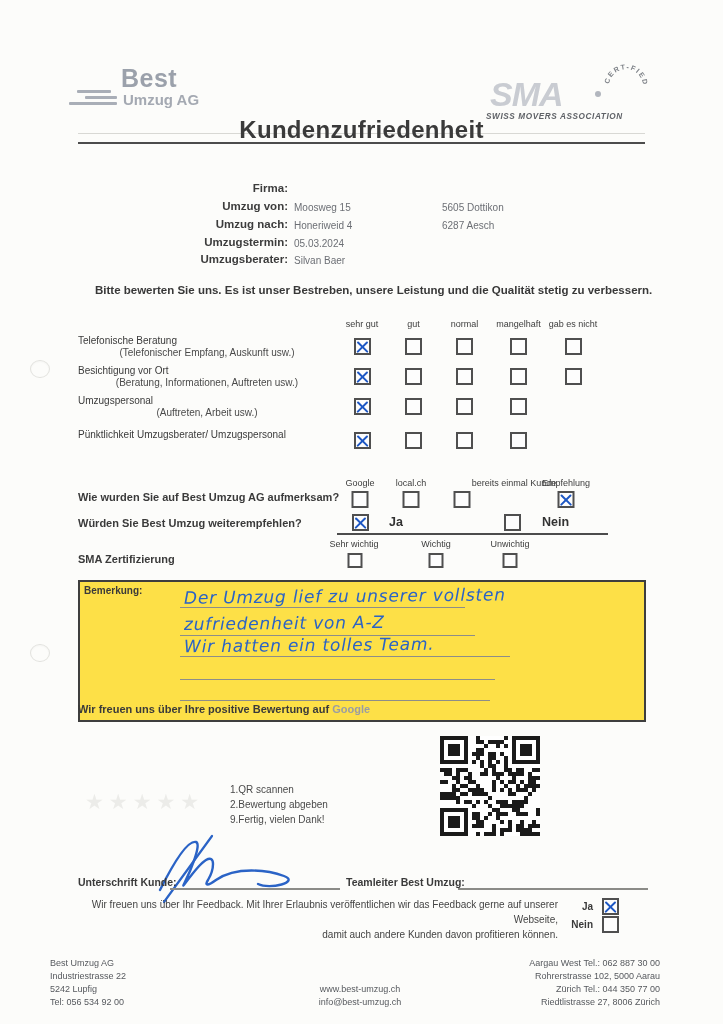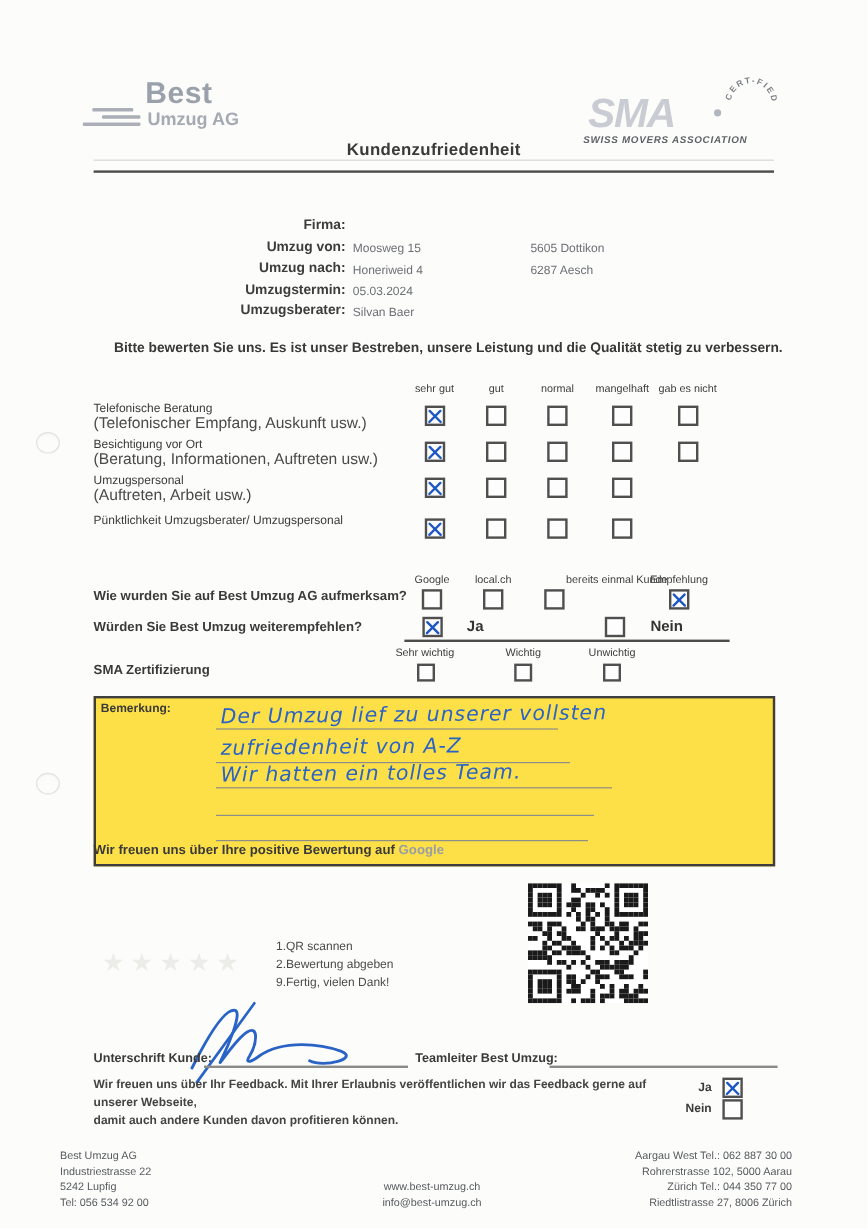--- a/index.html
+++ b/index.html
@@ -10,39 +10,39 @@
   
   .hole{position:absolute;width:18px;height:16px;border:1px solid #e2e2de;border-radius:50%;
         box-shadow:inset 0 1px 2px rgba(0,0,0,0.03);}
 
   
   .best-logo{left:95px;top:66px;color:#9ba1ab;line-height:1;}
   .best-logo .l1{font-size:25px;font-weight:bold;letter-spacing:0.5px;display:block;margin-left:26px;}
   .best-logo .l2{font-size:15px;font-weight:bold;display:block;margin-left:28px;margin-top:1px;color:#a4a9b2;}
   .speed{position:absolute;background:#a9aeb7;height:3px;border-radius:1px;}
   .sma-logo{left:472px;top:62px;width:180px;height:64px;}
-  .title-wrap{left:0;top:116px;width:723px;text-align:center;font-size:14px;font-weight:bold;color:#3a3a3a;letter-spacing:0.3px;}
+  .title-wrap{left:0;top:116px;width:723px;text-align:center;font-size:24px;font-weight:bold;color:#3a3a3a;letter-spacing:0.3px;}
   .title-underline-light{left:78px;top:133px;width:567px;height:1px;background:#d8d8d4;}
   .title-underline{left:78px;top:142px;width:567px;height:2px;background:#4c4c4c;}
 
   
   .info-row{position:absolute;left:80px;width:560px;height:18px;}
   .info-label{position:absolute;left:0;width:208px;text-align:right;font-weight:bold;font-size:11.5px;color:#3c3c3c;}
   .info-value{position:absolute;left:214px;font-size:10px;color:#6c6f75;top:2px;}
   .info-value2{position:absolute;left:362px;font-size:10px;color:#6c6f75;top:2px;}
 
   .intro{left:95px;top:284px;font-size:11.5px;font-weight:bold;color:#383838;}
 
   
   .rt{left:78px;top:317px;width:568px;}
   .rt-hrow,.rt-row{display:grid;grid-template-columns:258px 52px 51px 51px 57px 52px;align-items:start;}
   .rt-hcell{font-size:9px;color:#3d3d3d;text-align:center;padding-top:2px;}
   .rt-row{margin-top:6px;min-height:23px;}
   .rt-title{font-size:10px;color:#3a3a3a;line-height:12px;}
-  .rt-sub{font-size:13px;color:#4a4a4a;line-height:12px;}
+  .rt-sub{font-size:10px;color:#4a4a4a;line-height:12px;text-align:center;}
   .cbcell{display:flex;justify-content:center;padding-top:3px;}
   .cb{width:13px;height:13px;border:2px solid #4f4f4f;background:#fdfdfd;position:relative;box-sizing:content-box;}
   .cb.small{width:11px;height:11px;}
   .cb.checked::before,.cb.checked::after{content:"";position:absolute;left:-1px;top:5.5px;width:15px;height:2.4px;
         background:#1d57c4;border-radius:1px;}
   .cb.checked::before{transform:rotate(45deg);}
   .cb.checked::after{transform:rotate(-45deg);}
 
   .q-label{font-size:11px;font-weight:bold;color:#3a3a3a;}
   .opt-label{font-size:9px;color:#3d3d3d;transform:translateX(-50%);white-space:nowrap;}
@@ -59,21 +59,21 @@
         font-family:"DejaVu Sans", sans-serif;}
 
   .review-head{left:78px;top:703px;font-size:11px;font-weight:bold;color:#3a3a3a;}
   .review-head .ggl{color:#9a9da3;}
   .stars{left:85px;top:790px;font-size:21px;color:#ecece9;letter-spacing:5px;}
   .steps{left:230px;top:782px;font-size:10px;color:#4a4a4a;line-height:15px;}
   .qr{left:440px;top:736px;}
 
   .sig-label{font-size:10.5px;font-weight:bold;color:#3a3a3a;}
   .sig-line{height:1.5px;background:#8b8b87;}
-  .perm{font-size:10px;font-weight:bold;color:#444;line-height:15px;}
+  .perm{font-size:10px;font-weight:normal;color:#444;line-height:15px;text-align:right;}
   .pj-label{font-size:10px;font-weight:bold;color:#3a3a3a;text-align:right;width:30px;}
 
   .footer{font-size:9px;color:#56595e;line-height:13px;}
   .footer.center{text-align:center;}
   .footer.right{text-align:right;}
 </style>
 </head>
 <body>
 
 <div class="page">

